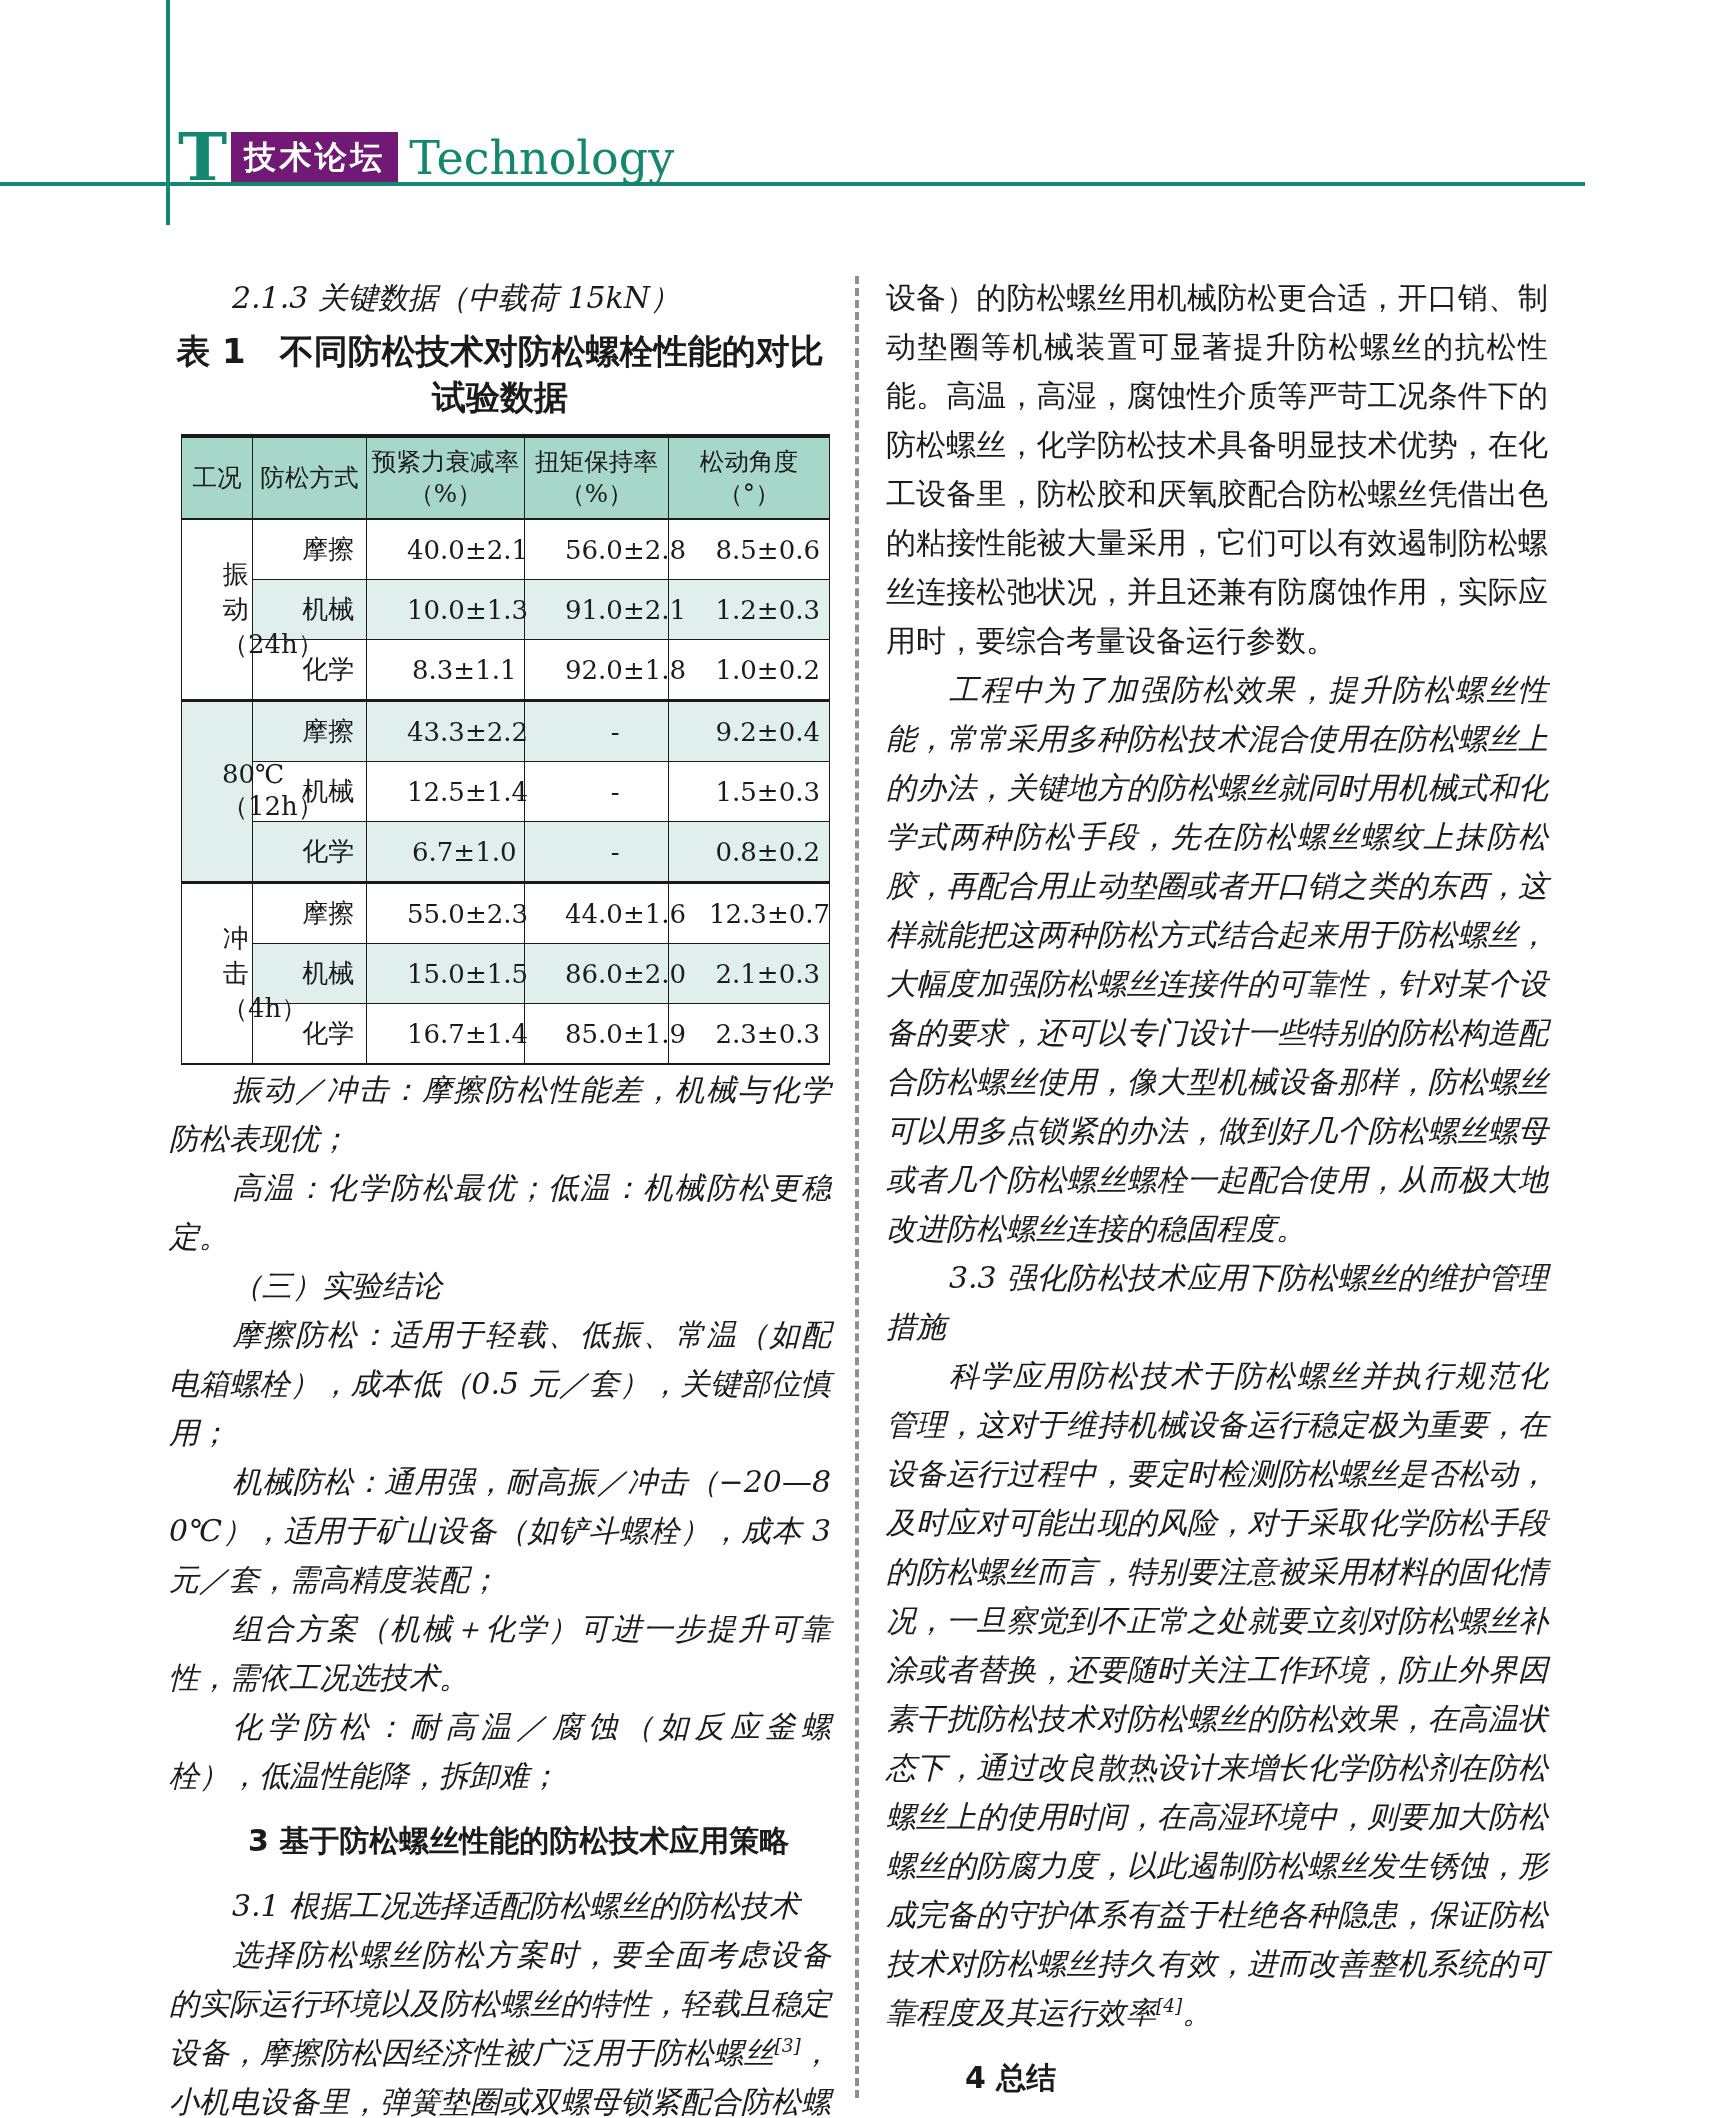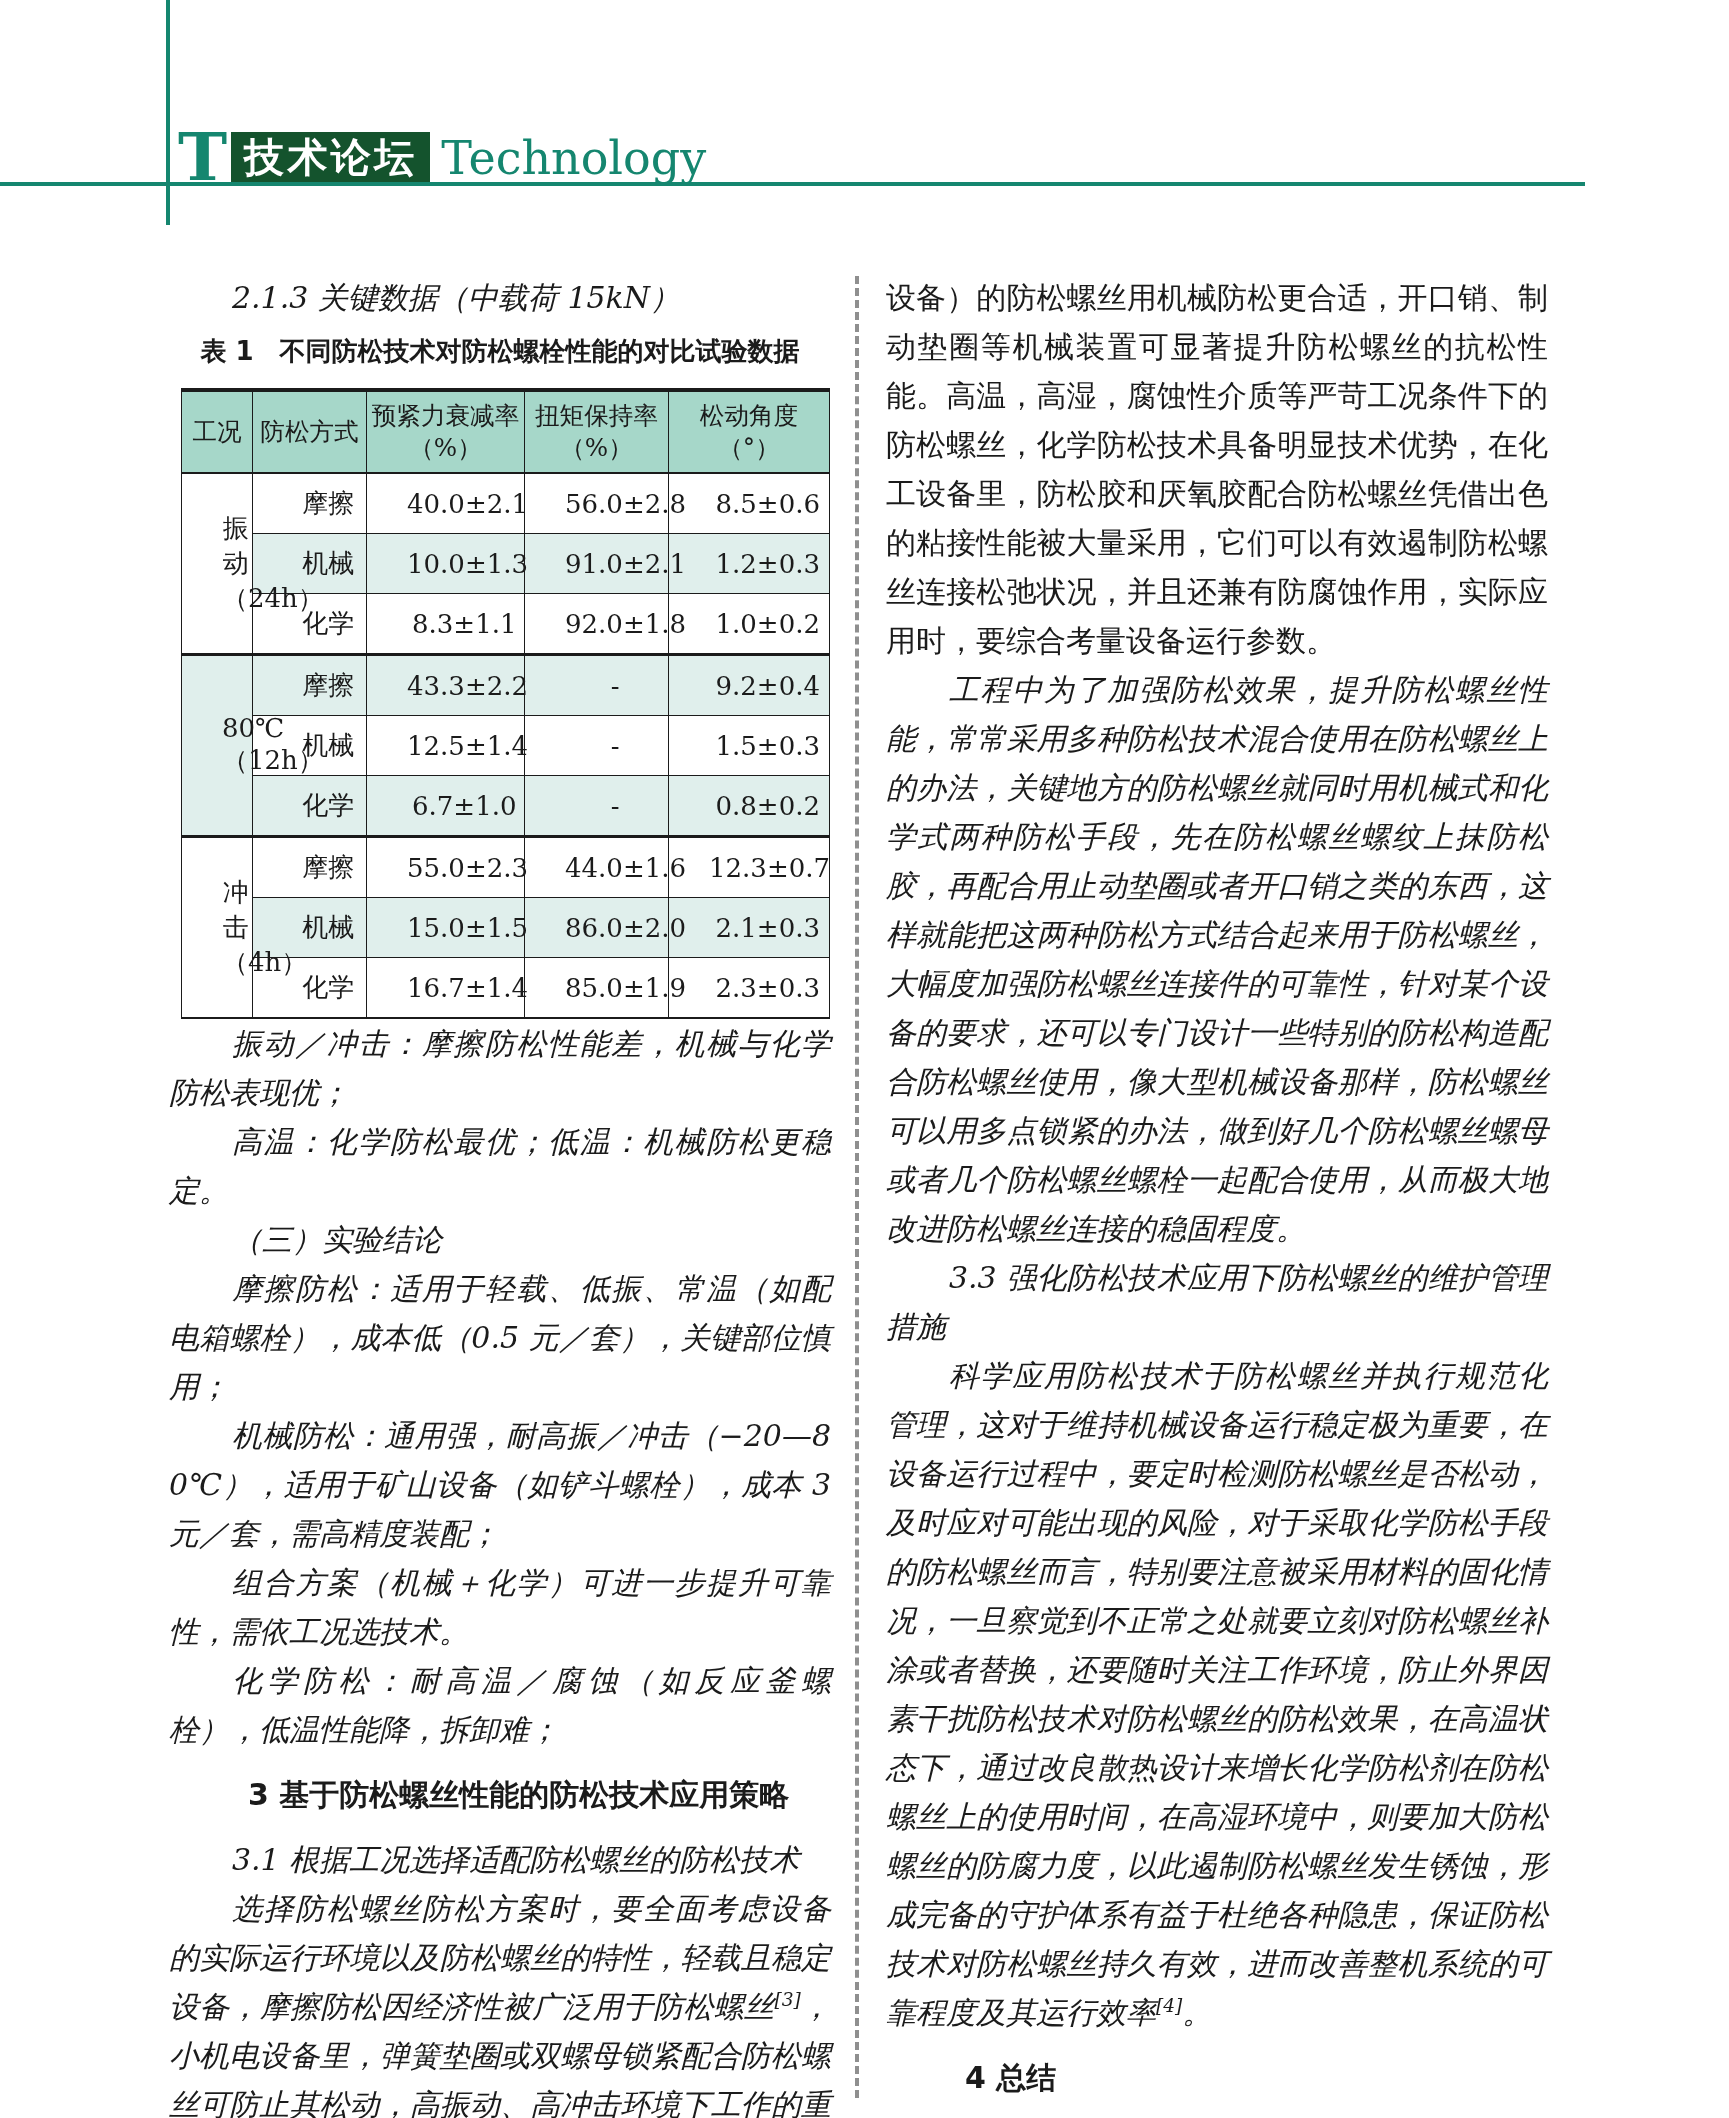--- a/index.html
+++ b/index.html
@@ -12,22 +12,22 @@
 
   
   .v-rule{position:absolute;left:166px;top:0;width:3.8px;height:225px;background:#15866f;}
   .h-rule{position:absolute;left:0;top:182px;width:1585px;height:3.8px;background:#15866f;}
   .logo-row{position:absolute;left:178px;top:132px;height:51px;display:flex;align-items:stretch;}
   .logo-t{
     color:#15866f;font-weight:700;font-size:66px;line-height:51px;
     font-family:"DejaVu Serif","Liberation Serif",serif;margin-right:4.2px;
   }
   .logo-box{
-    background:#14532d;color:#ffffff;display:flex;align-items:center;
-    padding:0 12.7px;font-size:40px;font-weight:700;letter-spacing:3.4px;
+    background:#701a75;color:#ffffff;display:flex;align-items:center;
+    padding:0 12.7px;font-size:32px;font-weight:700;letter-spacing:3.4px;
     font-family:"DejaVu Sans","Liberation Sans",sans-serif;
   }
   .logo-en{
     color:#15866f;font-size:46px;line-height:53px;margin-left:11px;
     font-family:"DejaVu Serif","Liberation Serif",serif;
   }
 
   
   .col-left{position:absolute;left:169px;top:273px;width:662px;}
   .col-right{position:absolute;left:886px;top:273px;width:662px;}
@@ -36,21 +36,21 @@
   p.body{margin:0;font-size:30px;line-height:49px;text-align:justify;word-break:break-all;}
   .indent{text-indent:63px;font-style:italic;}
   .sec{
     margin:16px;font-size:30px;line-height:49px;text-indent:63px;font-weight:700;
     font-family:"DejaVu Sans","Liberation Sans",sans-serif;word-break:break-all;text-align:justify;
   }
   sup.ref{font-size:18.6px;line-height:0;}
 
   
   .caption{
-    margin:6px 0 14.4px 0;font-size:26px;line-height:46px;text-align:center;font-weight:700;
+    margin:6px 0 14.4px 0;font-size:34px;line-height:46px;text-align:center;font-weight:700;
     font-family:"DejaVu Sans","Liberation Sans",sans-serif;
   }
   table.data{
     border-collapse:collapse;table-layout:fixed;width:648px;margin-left:12px;
     border-top:4.7px solid #1b1b1b;border-bottom:2.5px solid #1b1b1b;
   }
   table.data th,table.data td{
     border:1.7px solid #1b1b1b;text-align:center;vertical-align:middle;
     white-space:pre-line;padding:0 2.5px;font-weight:400;
   }

